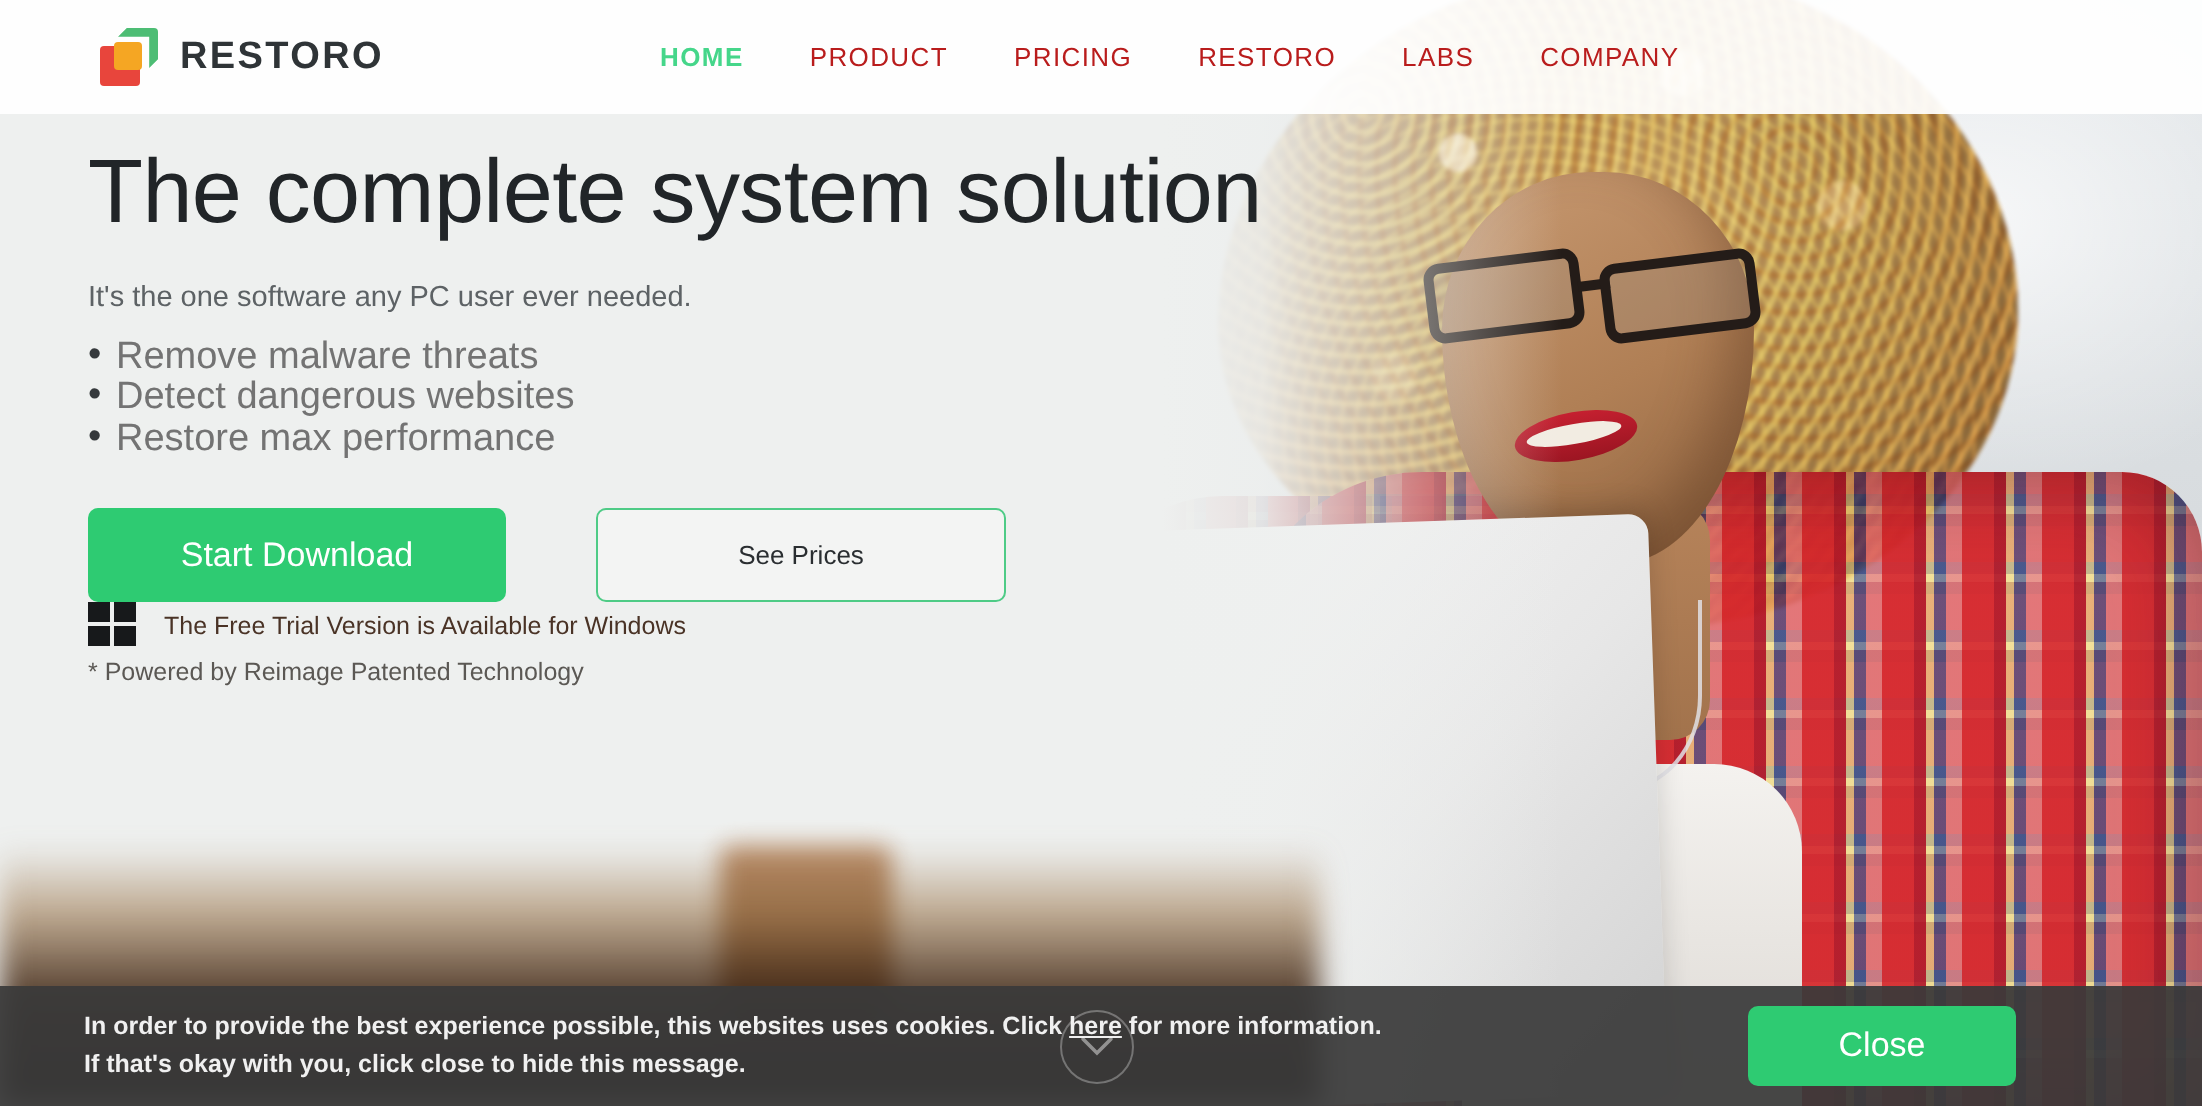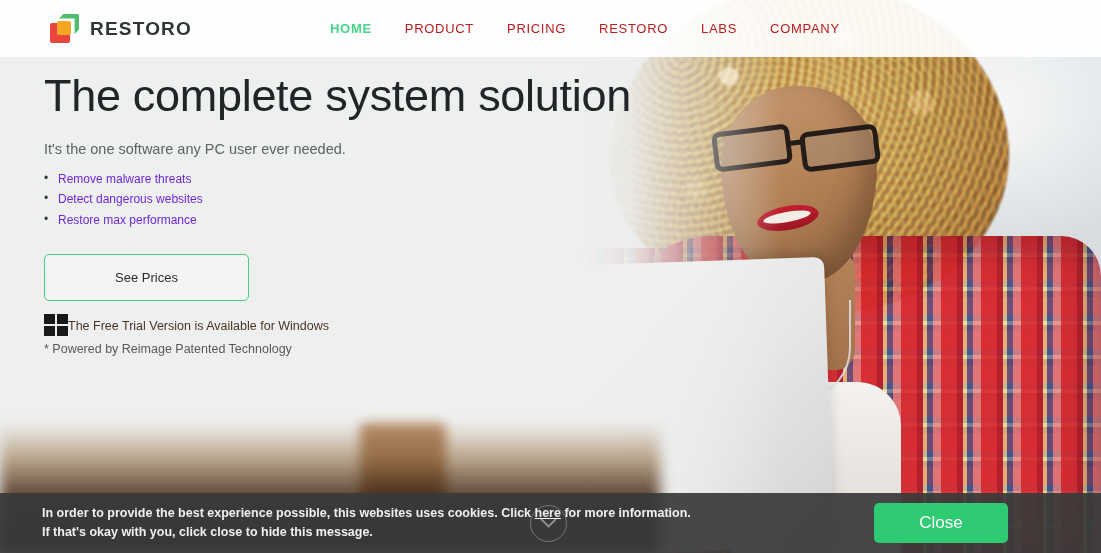--- a/index.html
+++ b/index.html
@@ -301,23 +301,23 @@
     margin-top: 21px;
     font-size: 14.5px;
     color: #5d6265;
   }
   .bullets {
     margin-top: 12px;
     list-style: none;
   }
   .bullets li {
     position: relative;
-    font-size: 12px;
+    font-size: 19px;
     line-height: 20.5px;
-    color: #6d28d9;
+    color: #737373;
     padding-left: 14px;
   }
   .bullets li::before {
     content: "•";
     position: absolute;
     left: 0; top: -1px;
     color: #35393c;
   }
 
   .cta-row {
@@ -341,23 +341,23 @@
     background: #f3f4f3;
     color: #2a2e31;
     font-size: 13px;
     border: 1.5px solid #4ecb86;
     border-radius: 5px;
     cursor: pointer;
     font-family: inherit;
   }
 
   .badge-row {
-    margin-top: 13px;
-    display: flex;
-    align-items: center;
+    display: flex;
+    align-items: center;
+    gap: 14px;
   }
   .win-logo {
     width: 24px; height: 23px;
     display: grid;
     grid-template-columns: 11px 11px;
     grid-template-rows: 10px 10px;
     gap: 2px;
   }
   .win-logo span { background: #17191b; display: block; }
   .badge-text {
@@ -471,20 +471,21 @@
     <h1 class="headline">The complete system solution</h1>
     <p class="tagline">It's the one software any PC user ever needed.</p>
 
     <ul class="bullets">
       <li>Remove malware threats</li>
       <li>Detect dangerous websites</li>
       <li>Restore max performance</li>
     </ul>
 
     <div class="cta-row">
+      <button class="btn-primary">Start Download</button>
       <button class="btn-secondary">See Prices</button>
     </div>
 
     <div class="badge-row">
       <div class="win-logo">
         <span></span>
         <span></span>
         <span></span>
         <span></span>
       </div>

